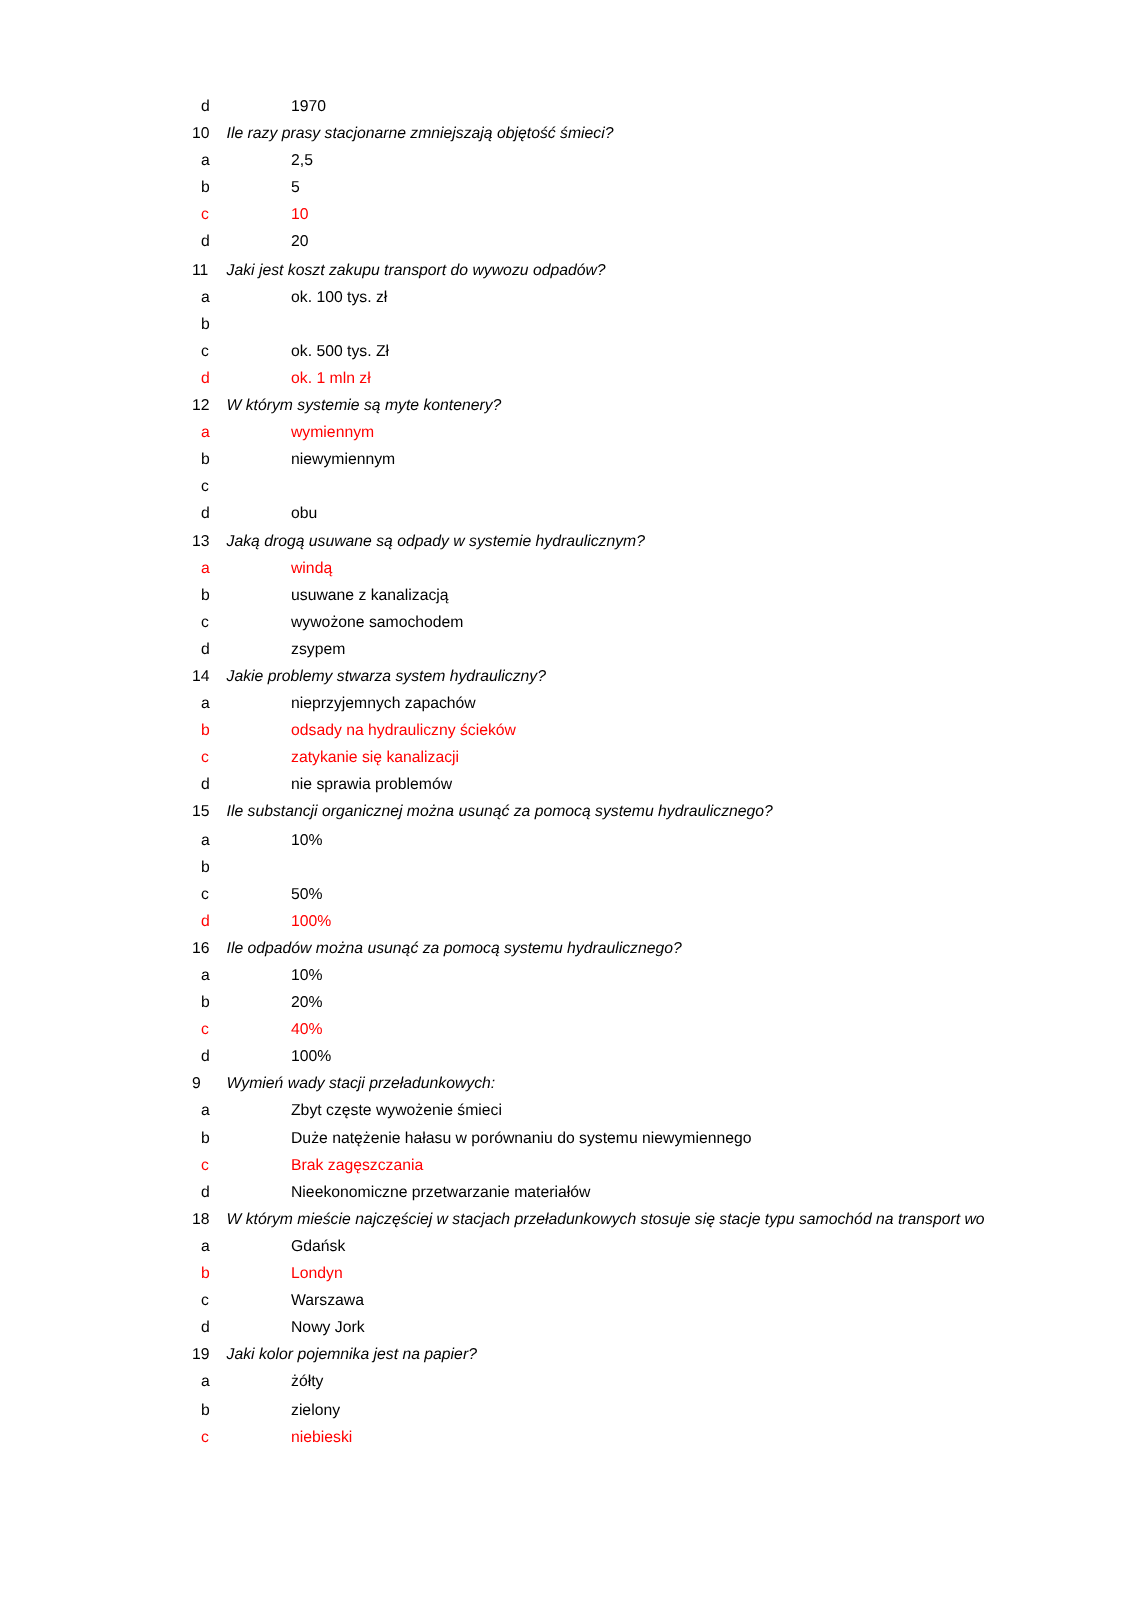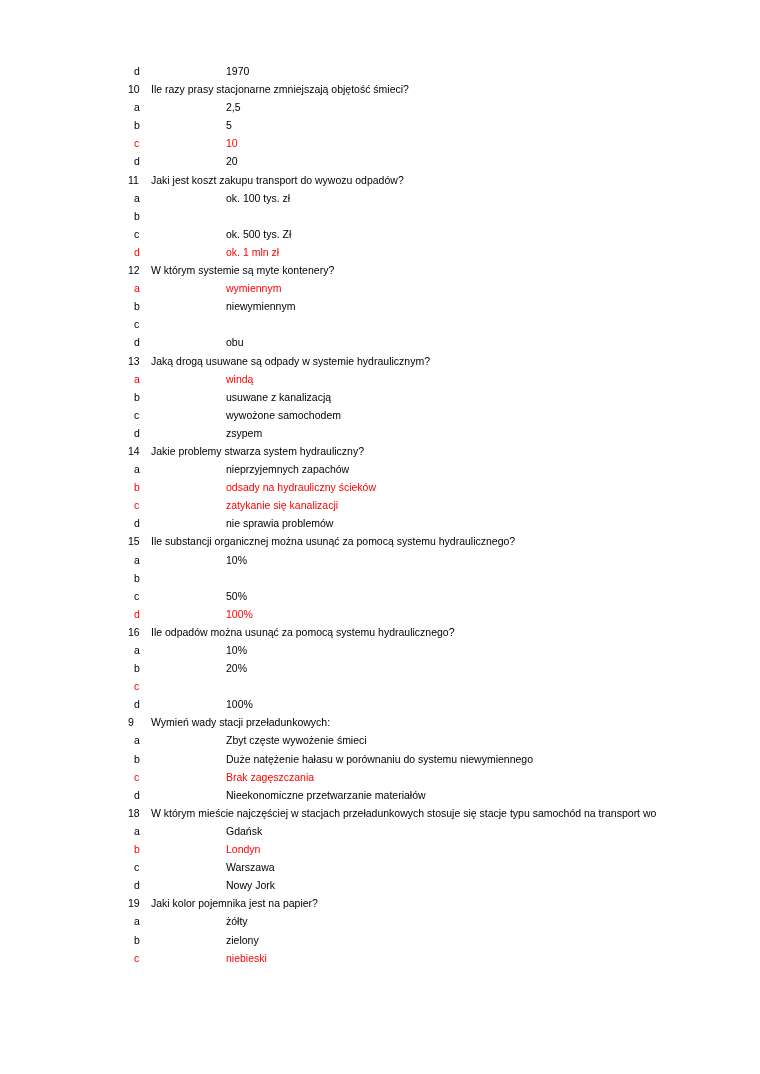--- a/index.html
+++ b/index.html
@@ -31,38 +31,38 @@
     margin: 0 0 7.6px 0;
     white-space: pre;
   }
   .q-num {
     width: 23px;
     flex: 0 0 23px;
     text-align: left;
   }
   .q-text {
     flex: 1 1 auto;
+    font-style: italic;
   }
   .ans-line {
     display: flex;
     align-items: baseline;
     margin: 0 0 7.6px 0;
     white-space: pre;
     padding-left: 0;
   }
   .ans-letter {
     width: 66px;
     flex: 0 0 66px;
     text-align: left;
     padding-left: 6px;
     box-sizing: border-box;
   }
   .ans-text {
     flex: 1 1 auto;
-    margin-left: 32px;
   }
   .correct {
     color: #ff0000;
   }
   .first-line {
     margin-bottom: 7.6px;
   }
 </style>
 </head>
 <body>
@@ -205,20 +205,21 @@
     <div class="ans-line">
       <span class="ans-letter">a</span>
       <span class="ans-text">10%</span>
     </div>
     <div class="ans-line">
       <span class="ans-letter">b</span>
       <span class="ans-text">20%</span>
     </div>
     <div class="ans-line correct">
       <span class="ans-letter">c</span>
+      <span class="ans-text">40%</span>
     </div>
     <div class="ans-line">
       <span class="ans-letter">d</span>
       <span class="ans-text">100%</span>
     </div>
 
     <div class="q-line">
       <span class="q-num">9</span>
       <span class="q-text">Wymień wady stacji przeładunkowych:</span>
     </div>

